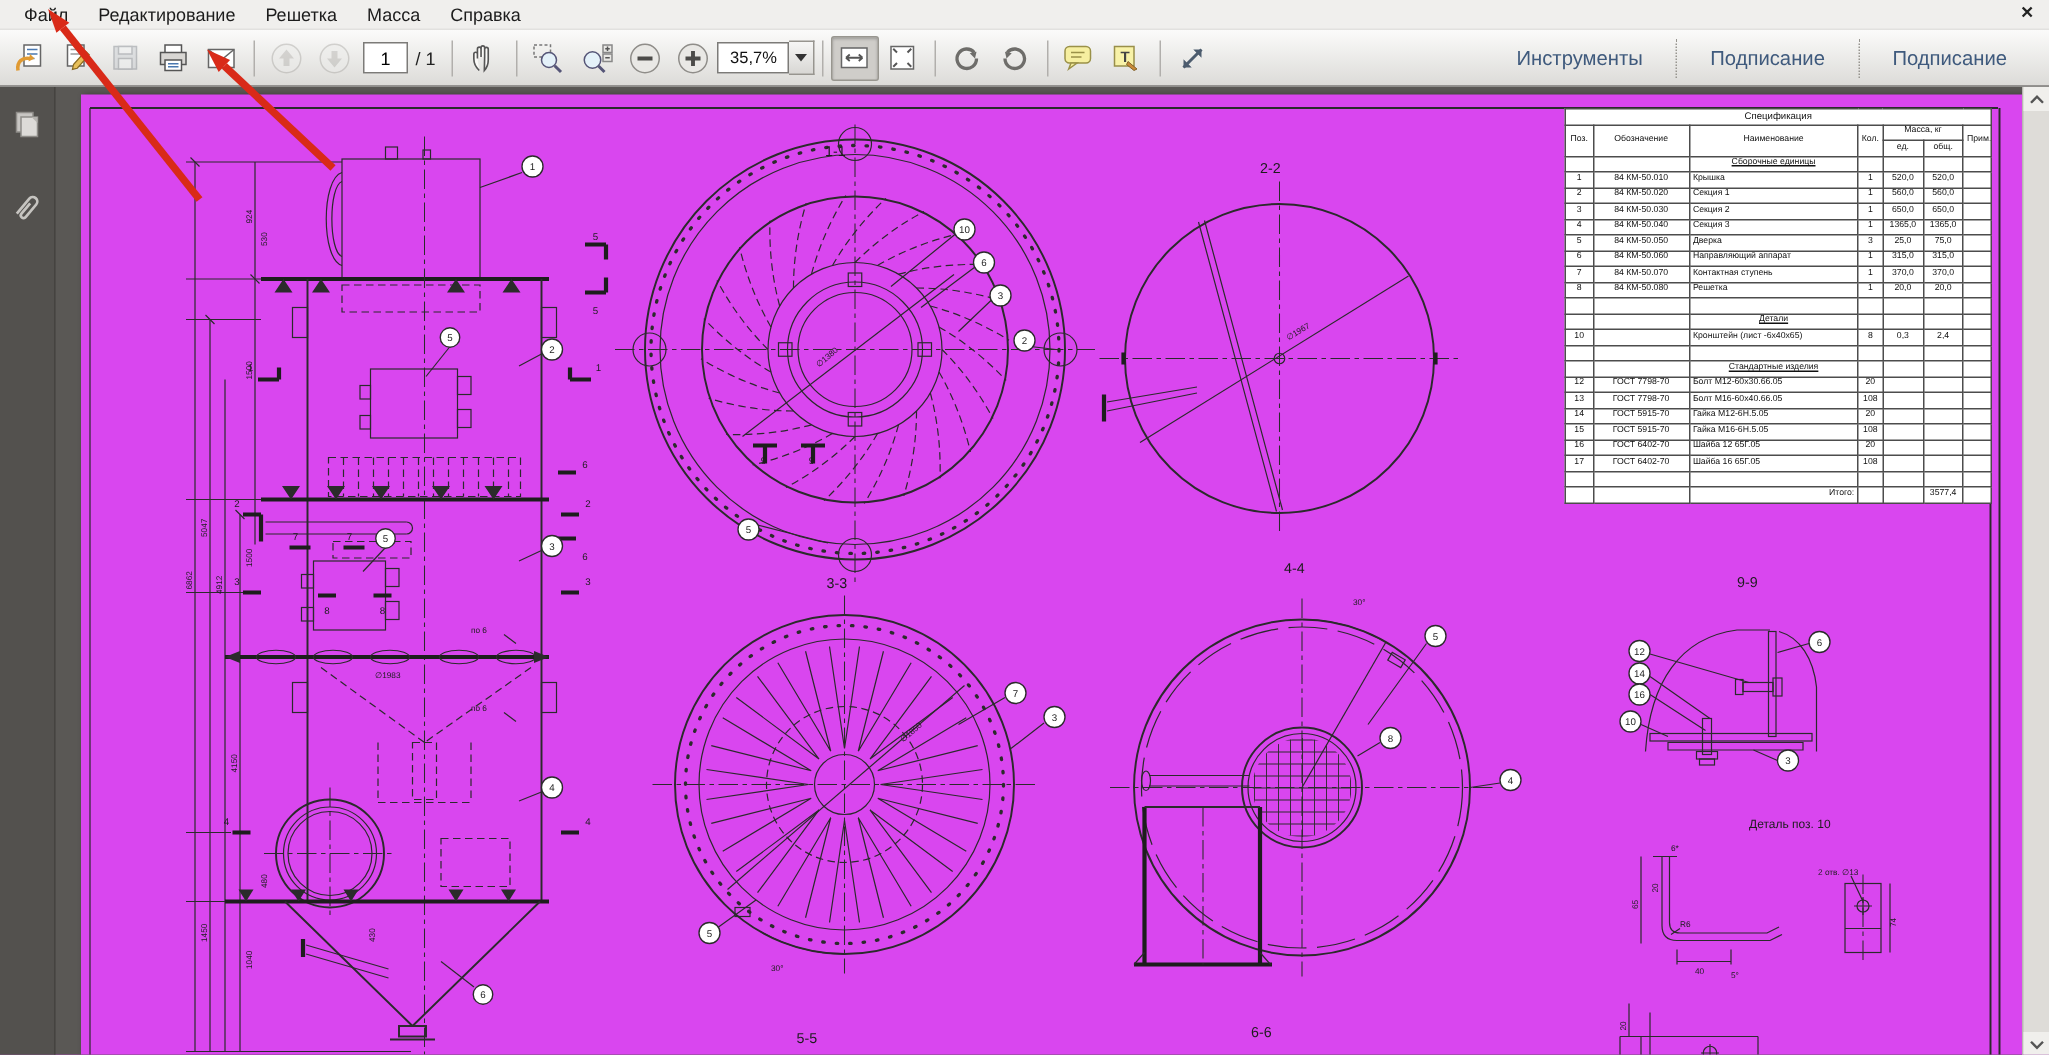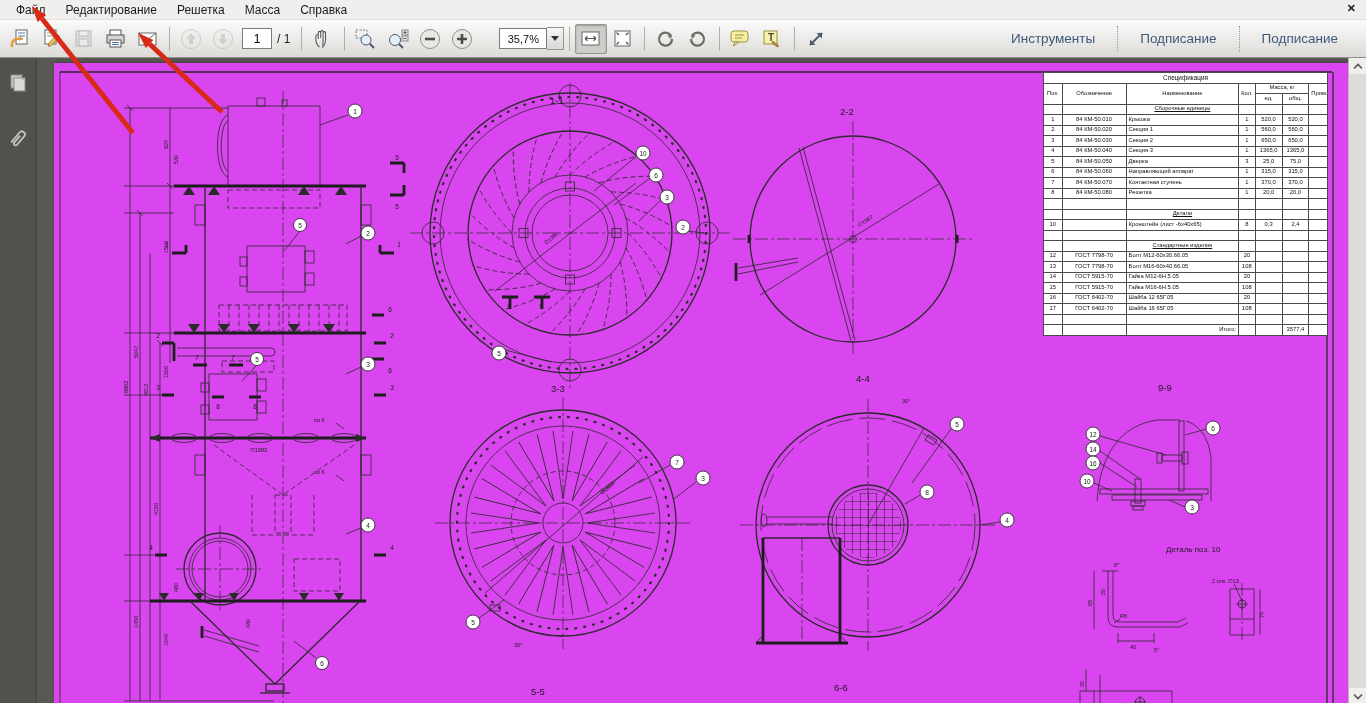--- a/index.html
+++ b/index.html
@@ -9,21 +9,21 @@
   .menu-item{font-size:12px;color:#1c1c1c;padding:2px 10px;cursor:default;}
   .close-btn{position:absolute;right:10px;top:2px;font-size:11px;font-weight:bold;color:#222;}
   
   .toolbar{height:37px;background:linear-gradient(#fbfbfa,#dcdbd8);border-bottom:1px solid #8f8e8b;display:flex;align-items:center;padding:0 4px;position:relative;}
   .tbtn{width:30px;height:28px;display:flex;align-items:center;justify-content:center;border:1px solid transparent;border-radius:2px;}
   .tbtn.pressed{background:#cfcdc9;border:1px solid #98968f;box-shadow:inset 0 1px 2px rgba(0,0,0,.25);}
   .tbtn.disabled{opacity:.45;}
   .tsep{width:1px;height:24px;background:#b1afac;margin:0 5px;}
   .page-box{width:28px;height:19px;background:#fff;border:1px solid #7c7b78;text-align:center;font-size:12px;margin:0 3px;font-family:"Liberation Sans",sans-serif;padding:0;}
   .page-total{font-size:12px;color:#222;margin:0 6px 0 2px;}
-  .zoom-box{width:46px;height:19px;background:#fff;border:1px solid #7c7b78;font-size:11px;color:#111;display:flex;align-items:center;justify-content:center;margin-left:21px;}
+  .zoom-box{width:46px;height:19px;background:#fff;border:1px solid #7c7b78;font-size:11px;color:#111;display:flex;align-items:center;justify-content:center;}
   .zoom-drop{width:16px;height:21px;border:1px solid #97958f;border-left:none;background:linear-gradient(#f6f6f5,#d8d7d4);display:flex;align-items:center;justify-content:center;}
   .zoom-drop i{width:0;height:0;border-left:4px solid transparent;border-right:4px solid transparent;border-top:5px solid #333;}
   .right-tabs{position:absolute;right:6px;top:0;height:37px;display:flex;align-items:center;}
   .rtab{font-size:13.5px;font-weight:normal;color:#3f5a7d;padding:0 22px;}
   .rtab-sep{width:0;height:26px;border-left:1px dotted #97958f;}
   
   .workspace{position:relative;height:646px;background:#5a5855;}
   .sidebar{position:absolute;left:0;top:0;width:36px;height:100%;background:#53514e;border-right:1px solid #454340;}
   .side-icon{width:36px;height:38px;display:flex;align-items:center;justify-content:center;}
   .page{position:absolute;left:54px;top:5px;width:1322px;height:641px;background:#d946ef;box-shadow:2px 0 4px rgba(0,0,0,.4);}

